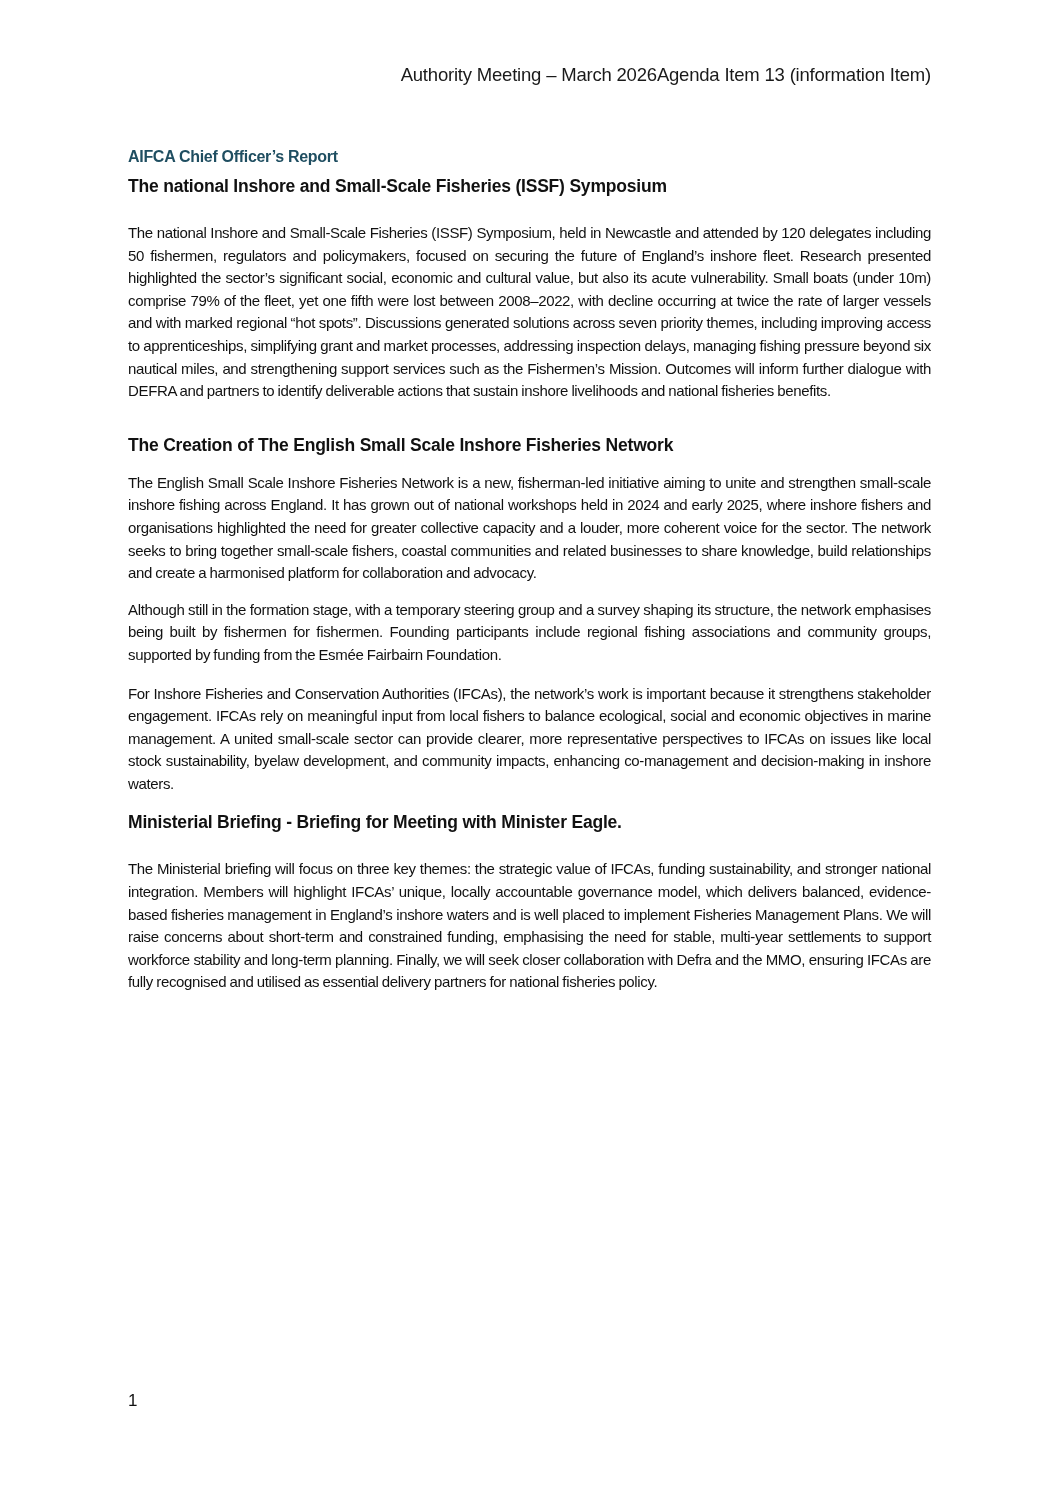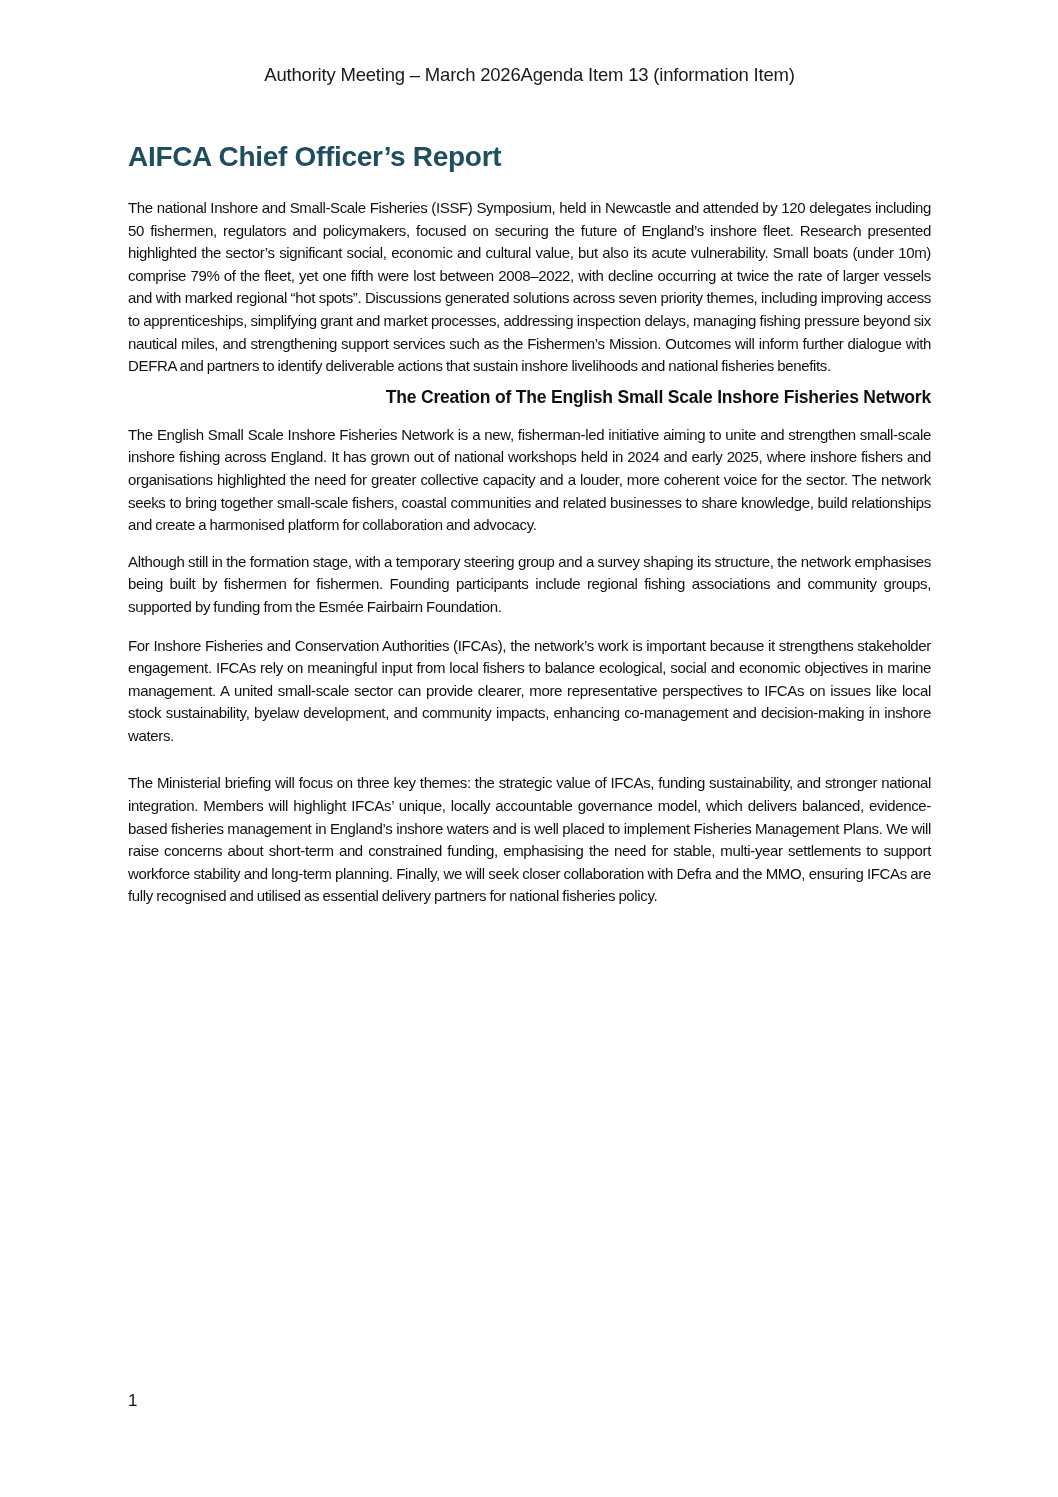--- a/index.html
+++ b/index.html
@@ -10,34 +10,34 @@
       overflow: hidden;
       font-family: "Liberation Sans", sans-serif;
       color: #111111;
     }
     .page-header {
       position: absolute;
       left: 128px;
       right: 127px;
       top: 64px;
       display: flex;
-      justify-content: center;
+      justify-content: flex-end;
       font-size: 18.5px;
       line-height: 22px;
       color: #1a1a1a;
       letter-spacing: -0.2px;
     }
     .content {
       position: absolute;
       left: 128px;
       top: 142px;
       width: 803px;
     }
     .report-title {
-      font-size: 28px;
+      font-size: 16px;
       font-weight: bold;
       color: #1f4e61;
       margin: 0;
       line-height: 30px;
       letter-spacing: -0.3px;
     }
     h2.section {
       font-size: 17.5px;
       font-weight: bold;
       margin: 0;
@@ -63,24 +63,26 @@
 <body>
 
 <div class="page-header">
   <span>Authority Meeting – March 2026</span>
   <span>Agenda Item 13 (information Item)</span>
 </div>
 
 <div class="content">
   <h1 class="report-title">AIFCA Chief Officer’s Report</h1>
 
+  <h2 class="section" style="margin-top:3px;">The national Inshore and Small-Scale Fisheries (ISSF) Symposium</h2>
   <p class="body" style="margin-top:25px;">The national Inshore and Small-Scale Fisheries (ISSF) Symposium, held in Newcastle and attended by 120 delegates including 50 fishermen, regulators and policymakers, focused on securing the future of England’s inshore fleet. Research presented highlighted the sector’s significant social, economic and cultural value, but also its acute vulnerability. Small boats (under 10m) comprise 79% of the fleet, yet one fifth were lost between 2008–2022, with decline occurring at twice the rate of larger vessels and with marked regional “hot spots”. Discussions generated solutions across seven priority themes, including improving access to apprenticeships, simplifying grant and market processes, addressing inspection delays, managing fishing pressure beyond six nautical miles, and strengthening support services such as the Fishermen’s Mission. Outcomes will inform further dialogue with DEFRA and partners to identify deliverable actions that sustain inshore livelihoods and national fisheries benefits.</p>
 
-  <h2 class="section" style="margin-top:8px;text-align:right;">The Creation of The English Small Scale Inshore Fisheries Network</h2>
+  <h2 class="section" style="margin-top:31px;">The Creation of The English Small Scale Inshore Fisheries Network</h2>
   <p class="body" style="margin-top:16px;">The English Small Scale Inshore Fisheries Network is a new, fisherman-led initiative aiming to unite and strengthen small-scale inshore fishing across England. It has grown out of national workshops held in 2024 and early 2025, where inshore fishers and organisations highlighted the need for greater collective capacity and a louder, more coherent voice for the sector. The network seeks to bring together small-scale fishers, coastal communities and related businesses to share knowledge, build relationships and create a harmonised platform for collaboration and advocacy.</p>
   <p class="body" style="margin-top:14px;">Although still in the formation stage, with a temporary steering group and a survey shaping its structure, the network emphasises being built by fishermen for fishermen. Founding participants include regional fishing associations and community groups, supported by funding from the Esmée Fairbairn Foundation.</p>
   <p class="body" style="margin-top:16px;">For Inshore Fisheries and Conservation Authorities (IFCAs), the network’s work is important because it strengthens stakeholder engagement. IFCAs rely on meaningful input from local fishers to balance ecological, social and economic objectives in marine management. A united small-scale sector can provide clearer, more representative perspectives to IFCAs on issues like local stock sustainability, byelaw development, and community impacts, enhancing co-management and decision-making in inshore waters.</p>
 
+  <h2 class="section" style="margin-top:16px;">Ministerial Briefing - Briefing for Meeting with Minister Eagle.</h2>
   <p class="body" style="margin-top:25px;">The Ministerial briefing will focus on three key themes: the strategic value of IFCAs, funding sustainability, and stronger national integration. Members will highlight IFCAs’ unique, locally accountable governance model, which delivers balanced, evidence-based fisheries management in England’s inshore waters and is well placed to implement Fisheries Management Plans. We will raise concerns about short-term and constrained funding, emphasising the need for stable, multi-year settlements to support workforce stability and long-term planning. Finally, we will seek closer collaboration with Defra and the MMO, ensuring IFCAs are fully recognised and utilised as essential delivery partners for national fisheries policy.</p>
 
 </div>
 
 <div class="page-number">1</div>
 
 </body></html>

